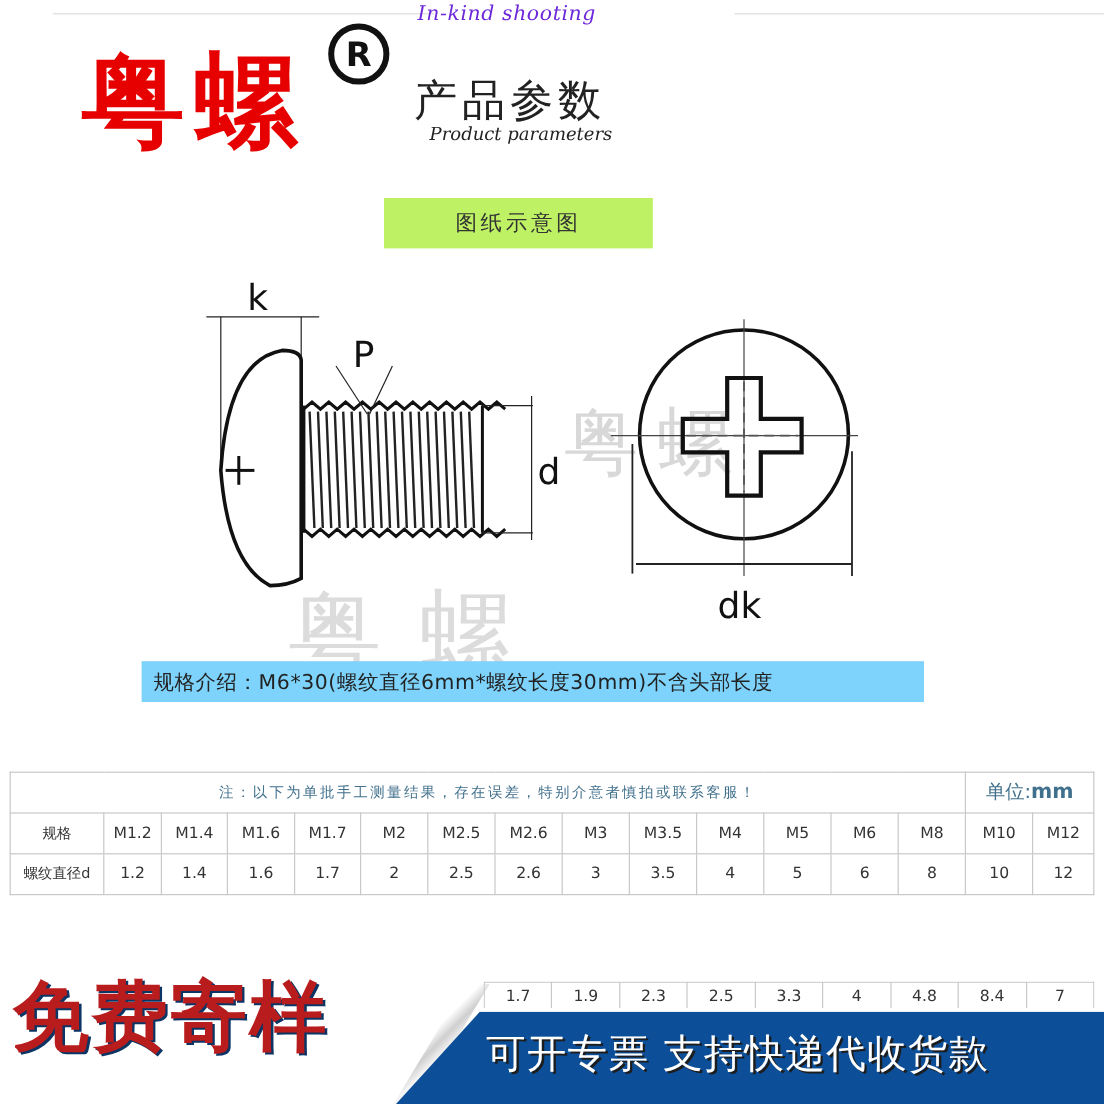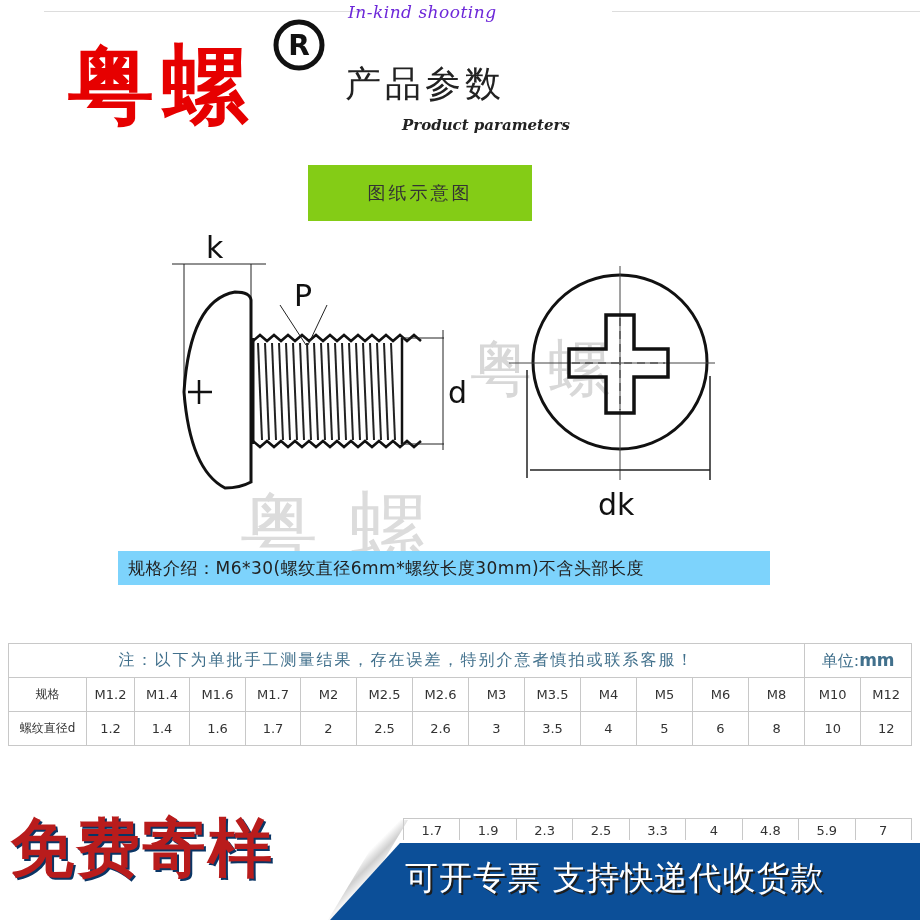--- a/index.html
+++ b/index.html
@@ -7,31 +7,31 @@
   body { position:relative; font-family:"DejaVu Sans", sans-serif; color:#222; }
 
   .topline { position:absolute; top:11px; height:1px; background:#ddd; }
   .topline.l { left:44px; width:318px; }
   .topline.r { left:612px; width:322px; }
   .script-top { position:absolute; top:2px; left:348px; font-family:"DejaVu Serif", serif; font-style:italic; font-size:17px; color:#6d28d9; letter-spacing:0.5px; }
 
   .brand { position:absolute; left:68px; top:42px; font-family:"DejaVu Sans", sans-serif; font-weight:bold; font-size:86px; color:#e60000; letter-spacing:8px; line-height:1; }
   .reg { position:absolute; left:156px; top:11px; width:50px; height:50px; }
   .title-cn { position:absolute; left:345px; top:60px; font-size:36px; color:#222; letter-spacing:4px; }
-  .title-en { position:absolute; left:358px; top:116px; font-family:"DejaVu Serif", serif; font-style:italic; font-weight:bold; font-size:15px; color:#222;margin-left:44px; }
-
-  .diagram-label { position:absolute; left:308px; top:165px; width:224px; height:56px; background:#84cc16; display:flex; align-items:center; justify-content:center; font-size:18px; color:#333; letter-spacing:3px; }
+  .title-en { position:absolute; left:358px; top:103px; font-family:"DejaVu Serif", serif; font-style:italic; font-weight:normal; font-size:15px; color:#222; }
+
+  .diagram-label { position:absolute; left:320px; top:165px; width:224px; height:42px; background:#bef264; display:flex; align-items:center; justify-content:center; font-size:18px; color:#333; letter-spacing:3px; }
 
   svg.diagram { position:absolute; left:0; top:0; }
 
   .spec-note { position:absolute; left:118px; top:551px; width:652px; height:34px; background:#7dd3fc; display:flex; align-items:center; padding-left:10px; font-size:17px; color:#222; letter-spacing:0.5px; }
 
   table.spec { position:absolute; left:8px; top:643px; width:904px; border-collapse:collapse; table-layout:fixed; }
   table.spec td { border:1px solid #c8c8c8; text-align:center; font-size:13px; color:#333; height:34px; }
-  table.spec tr.note td { height:34px; font-size:16px; color:#41708c; letter-spacing:2px; }
+  table.spec tr.note td { height:34px; font-size:12px; color:#41708c; letter-spacing:2px; }
   table.spec tr.note td.unit { font-size:16px; letter-spacing:0; }
   table.spec tr.note td.unit b { font-size:17px; }
   table.spec td.rh { font-size:12px; }
 
   .extra-row { position:absolute; left:403px; top:818px; width:509px; height:22px; overflow:hidden; }
   .extra-row table { border-collapse:collapse; table-layout:fixed; width:509px; }
   .extra-row td { border:1px solid #c8c8c8; text-align:center; font-size:13px; color:#333; height:34px; vertical-align:top; padding-top:4px; }
 
   .banner-left { position:absolute; left:10px; top:816px; font-family:"DejaVu Sans", sans-serif; font-weight:bold; font-size:64px; color:#b91c1c; letter-spacing:2px; text-shadow:2px 2px 0 #0a3565; line-height:1; }
   .banner-right { position:absolute; left:330px; top:843px; width:600px; height:77px; background:#0c4f98; clip-path:polygon(70px 0,100% 0,100% 100%,0 100%); }
@@ -193,21 +193,21 @@
   <table>
     <tbody>
         <tr>
       <td>1.7</td>
       <td>1.9</td>
       <td>2.3</td>
       <td>2.5</td>
       <td>3.3</td>
       <td>4</td>
       <td>4.8</td>
-      <td>5.9</td>
+      <td>8.4</td>
       <td>7</td>
     </tr>
   </tbody>
     </table>
 </div>
 
 <div class="banner-left">免费寄样</div>
 <div class="banner-slash"></div>
 <div class="banner-right"></div>
 <div class="banner-text">可开专票 支持快递代收货款</div>

